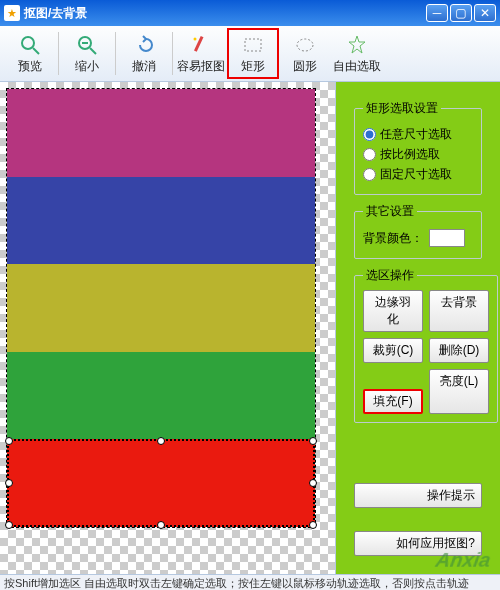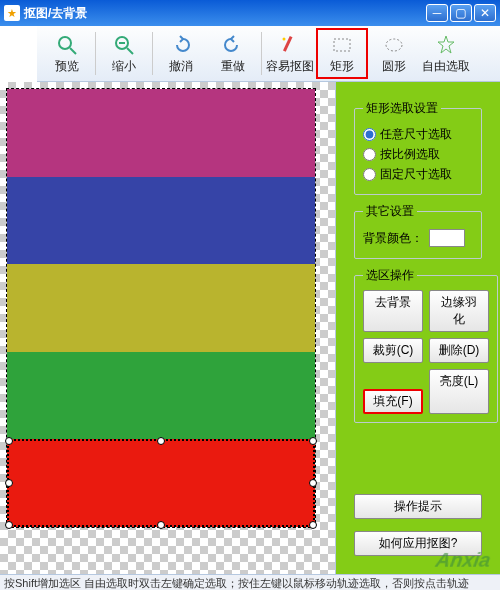--- a/index.html
+++ b/index.html
@@ -1,21 +1,21 @@
 <!DOCTYPE html>
 <html><head>
 <meta charset="utf-8">
 <style>
 * { box-sizing: border-box; margin: 0; padding: 0; }
 body { font-family: "Microsoft YaHei", SimSun, sans-serif; font-size: 12px; background: #fff; width: 500px; height: 590px; overflow: hidden; }
 .titlebar { background: linear-gradient(#0a5bd6, #3b8eed); height: 26px; display: flex; align-items: center; padding: 0 4px; color: #fff; }
 .titlebar .icon { width: 16px; height: 16px; background: #fff; border-radius: 2px; display: flex; align-items: center; justify-content: center; color: #f0a000; font-size: 11px; margin-right: 4px; }
 .titlebar .title { flex: 1; font-size: 12px; font-weight: bold; }
 .titlebar .winbtn { width: 22px; height: 18px; margin-left: 2px; border: 1px solid #fff; border-radius: 3px; background: linear-gradient(#5aa1f2,#2d6fd0); display: flex; align-items: center; justify-content: center; color: #fff; cursor: pointer; }
-.toolbar { background: linear-gradient(#fdfefe,#e4ecf7); border-bottom: 1px solid #b5c8e0; height: 56px; display: flex; padding: 2px 4px; margin-left: 37px; }
+.toolbar { background: linear-gradient(#fdfefe,#e4ecf7); border-bottom: 1px solid #b5c8e0; height: 56px; display: flex; padding: 2px 4px; }
 .tool { width: 52px; display: flex; flex-direction: column; align-items: center; justify-content: center; cursor: pointer; }
 .tool.sel { border: 2px solid #e00; }
 .tool .ticon { height: 26px; display: flex; align-items: center; justify-content: center; }
 .tool .tlabel { font-size: 12px; color: #222; }
 .tool svg { width: 24px; height: 24px; }
 .divider { width: 1px; background: #ccc; margin: 4px 2px; }
 .content { display: flex; height: calc(590px - 26px - 56px - 16px); }
 .canvas { flex: 1; position: relative; background-color: #fff;
   background-image: linear-gradient(45deg,#ccc 25%,transparent 25%,transparent 75%,#ccc 75%),linear-gradient(45deg,#ccc 25%,transparent 25%,transparent 75%,#ccc 75%);
   background-size: 16px 16px; background-position: 0 0, 8px 8px; padding: 6px 6px; }
@@ -31,21 +31,21 @@
 .sidebar { width: 165px; border-left: 1px solid #b5c8e0; background: #84cc16; padding: 18px; display: flex; flex-direction: column; gap: 8px; overflow-y: auto; }
 fieldset { border: 1px solid #bcc; border-radius: 2px; padding: 6px 8px 8px 8px; }
 legend { font-size: 12px; padding: 0 3px; }
 .radio-row { display: flex; align-items: center; gap: 4px; margin: 3px 0; }
 .radio-row input { accent-color: #2d6fd0; }
 .setting-row { display: flex; align-items: center; gap: 6px; margin: 3px 0; }
 .color-swatch { width: 36px; height: 18px; border: 1px solid #888; background: #fff; cursor: pointer; }
 .btn { display: inline-block; border: 1px solid #888; background: linear-gradient(#fefefe,#e6e6e6); padding: 3px 6px; font-size: 12px; cursor: pointer; border-radius: 2px; min-width: 60px; text-align: center; }
 .btn.hl { border: 2px solid #e00; padding: 2px 5px; margin-top: 20px; }
 .btn-grid { display: grid; grid-template-columns: 1fr 1fr; gap: 6px; }
-.btn-wide { width: 100%; margin-top: 4px; }
+.btn-wide { width: 100%; margin-top: 15px; text-align: right; }
 .statusbar { height: 22px; background: #eef1f7; border-top: 1px solid #b5c8e0; font-size: 11px; padding: 1px 4px; white-space: nowrap; overflow: hidden; color: #333; }
 .watermark { position: absolute; right: 10px; bottom: 18px; color: rgba(60,140,60,0.6); font-size: 20px; font-style: italic; font-weight: bold; pointer-events: none; transform: skewX(-10deg); }
 </style>
 </head>
 <body>
 
 <div class="titlebar">
   <div class="icon">★</div>
   <div class="title">抠图/去背景</div>
   <div class="winbtn">─</div>
@@ -76,29 +76,20 @@
   </div>
   <div class="divider"></div>
   <div class="tool">
     <div class="ticon">
         <svg viewBox="0 0 24 24">
           <path d="M14 6 A6 6 0 1 1 8 12" fill="none" stroke="#48c" stroke-width="2"></path>
           <polyline points="11,3 14,6 11,9" fill="none" stroke="#48c" stroke-width="2"></polyline>
         </svg>
       </div>
     <div class="tlabel">撤消</div>
-  </div>
-  <div class="tool">
-    <div class="ticon">
-        <svg viewBox="0 0 24 24">
-          <path d="M10 6 A6 6 0 1 0 16 12" fill="none" stroke="#48c" stroke-width="2"></path>
-          <polyline points="13,3 10,6 13,9" fill="none" stroke="#48c" stroke-width="2"></polyline>
-        </svg>
-      </div>
-    <div class="tlabel">重做</div>
   </div>
   <div class="divider"></div>
   <div class="tool">
     <div class="ticon">
         <svg viewBox="0 0 24 24">
           <rect x="8" y="4" width="3" height="16" fill="#d44" transform="rotate(25 12 12)"></rect>
           <circle cx="6" cy="6" r="1.5" fill="#fc0"></circle>
         </svg>
       </div>
     <div class="tlabel">容易抠图</div>
@@ -172,22 +163,22 @@
       <legend>其它设置</legend>
       <div class="setting-row">
         <span>背景颜色：</span>
         <div class="color-swatch"></div>
       </div>
     </fieldset>
 
     <fieldset>
       <legend>选区操作</legend>
       <div class="btn-grid">
+        <div class="btn">边缘羽化</div>
         <div class="btn">去背景</div>
-        <div class="btn">边缘羽化</div>
         <div class="btn">裁剪(C)</div>
         <div class="btn">删除(D)</div>
         <div class="btn hl">填充(F)</div>
         <div class="btn">亮度(L)</div>
       </div>
     </fieldset>
 
     <div style="flex:1"></div>
     <div class="btn btn-wide">操作提示</div>
     <div class="btn btn-wide">如何应用抠图?</div>

